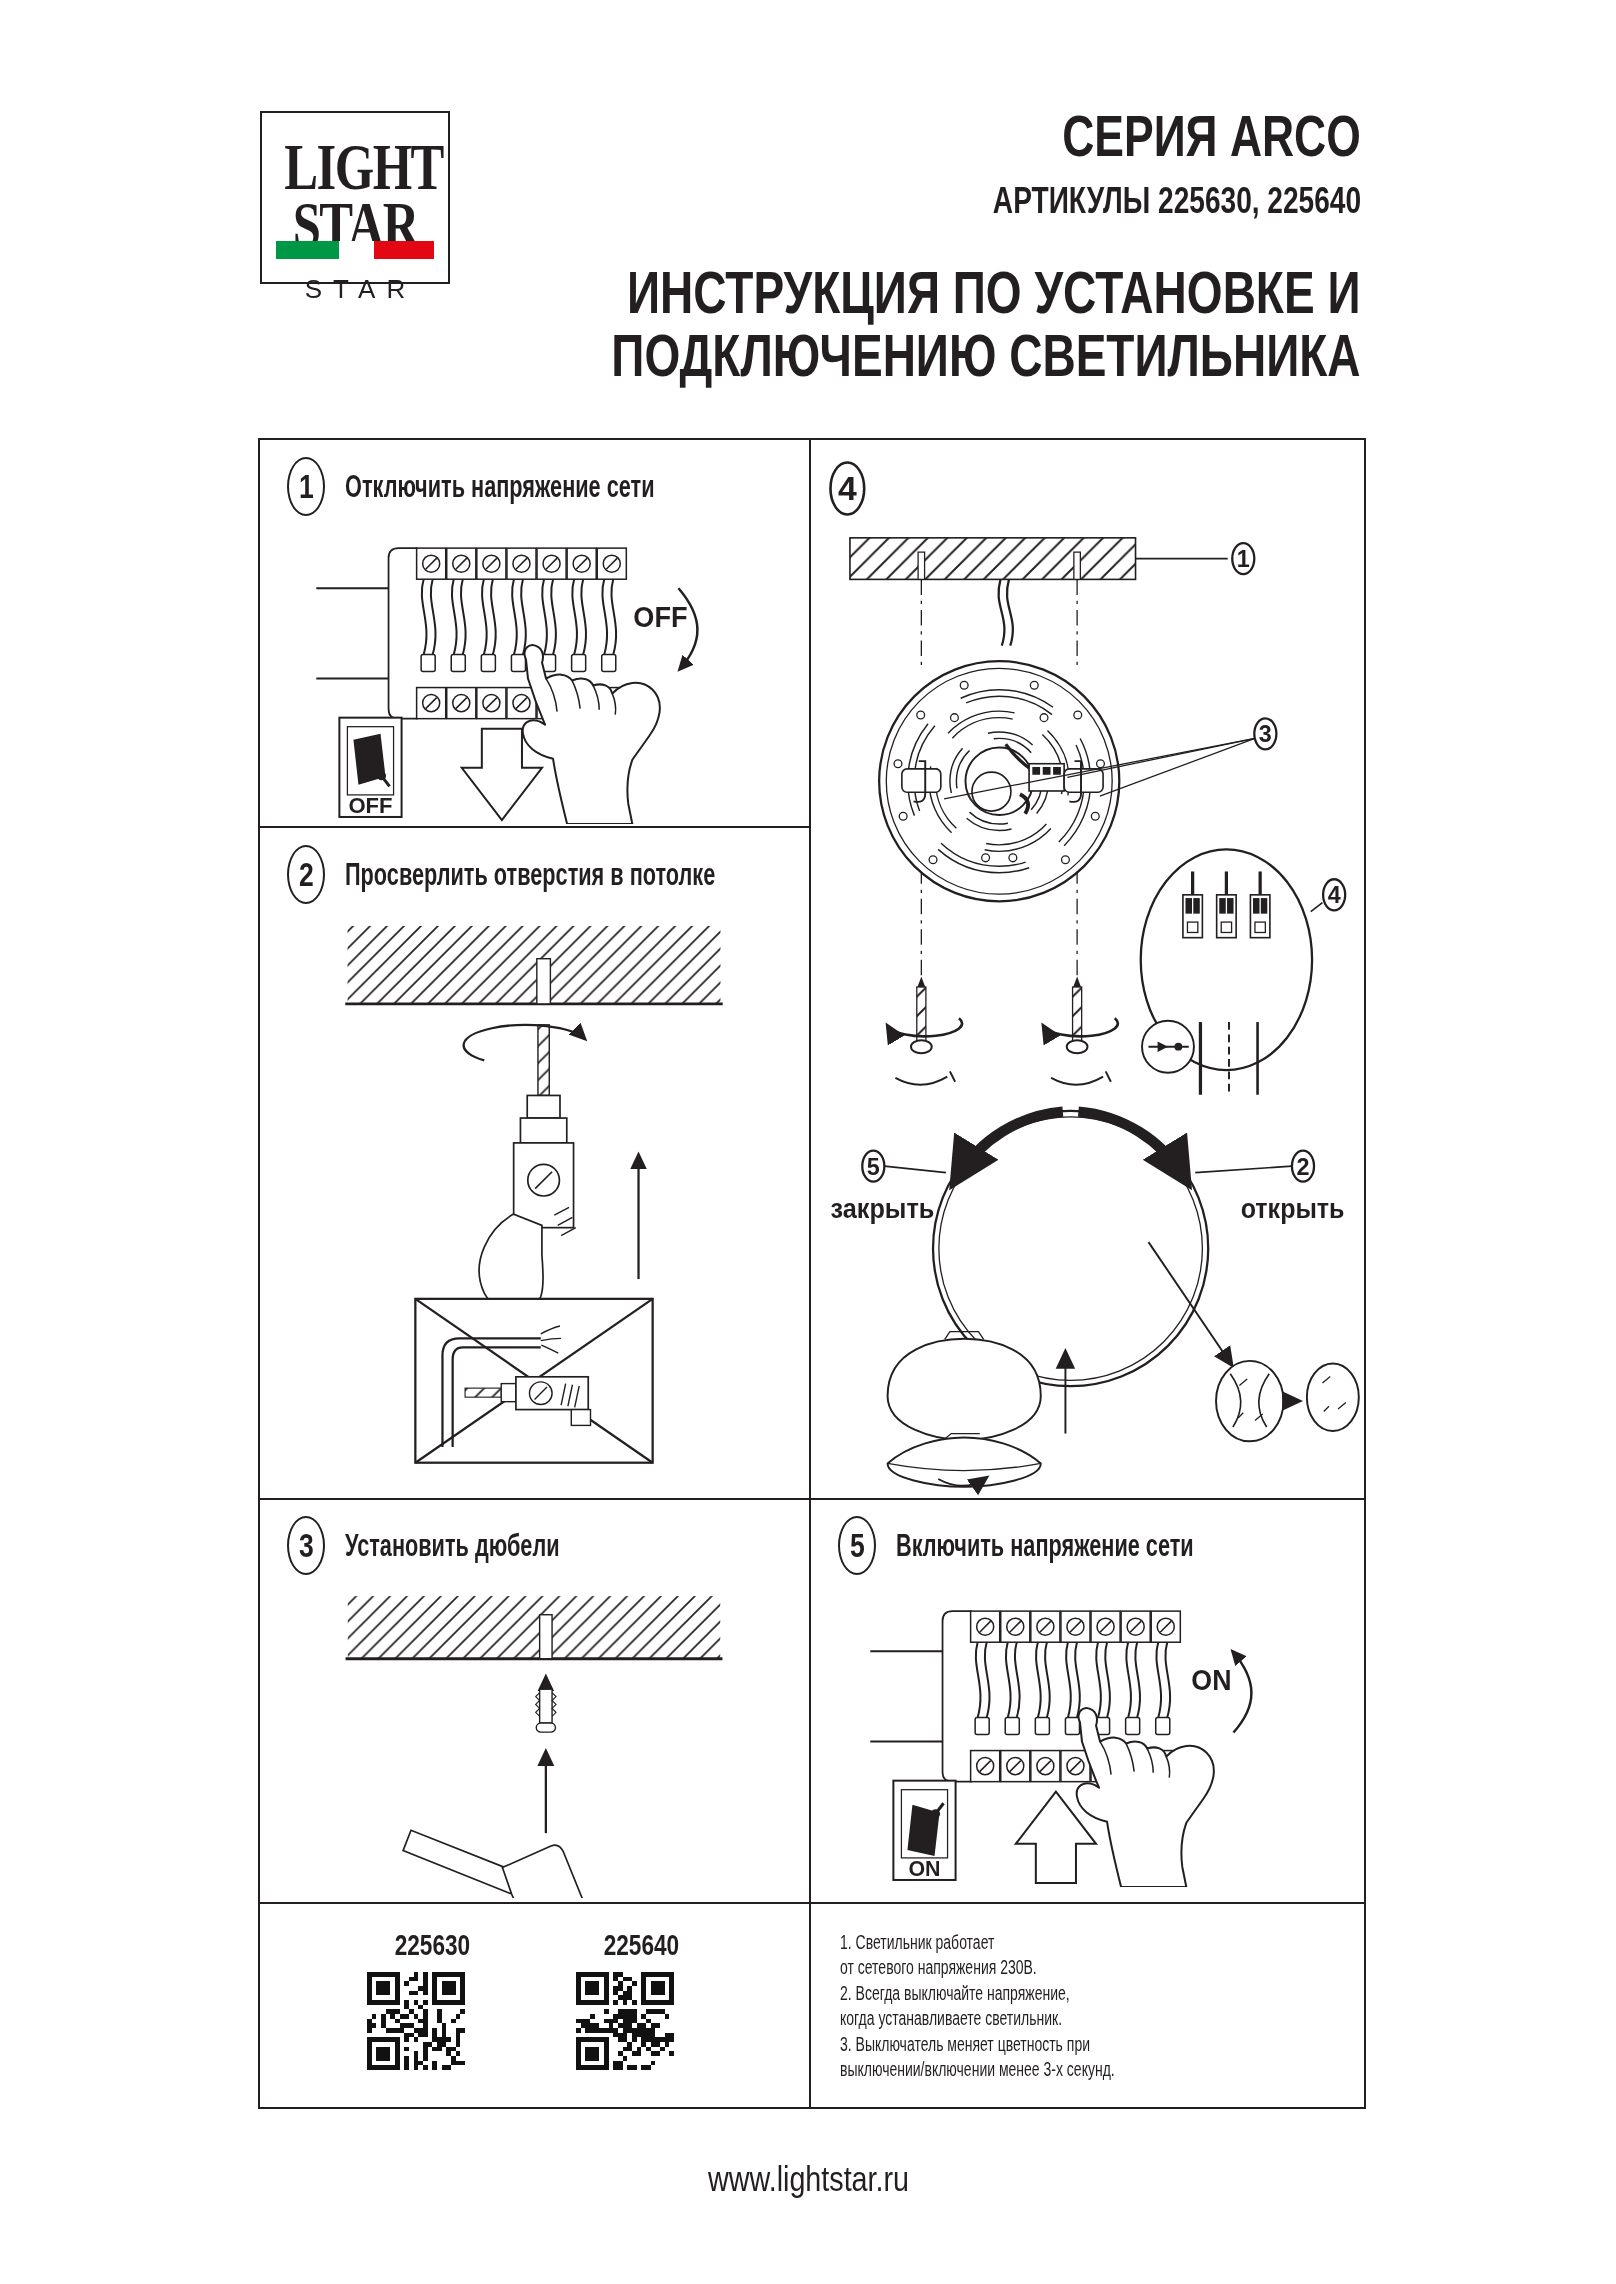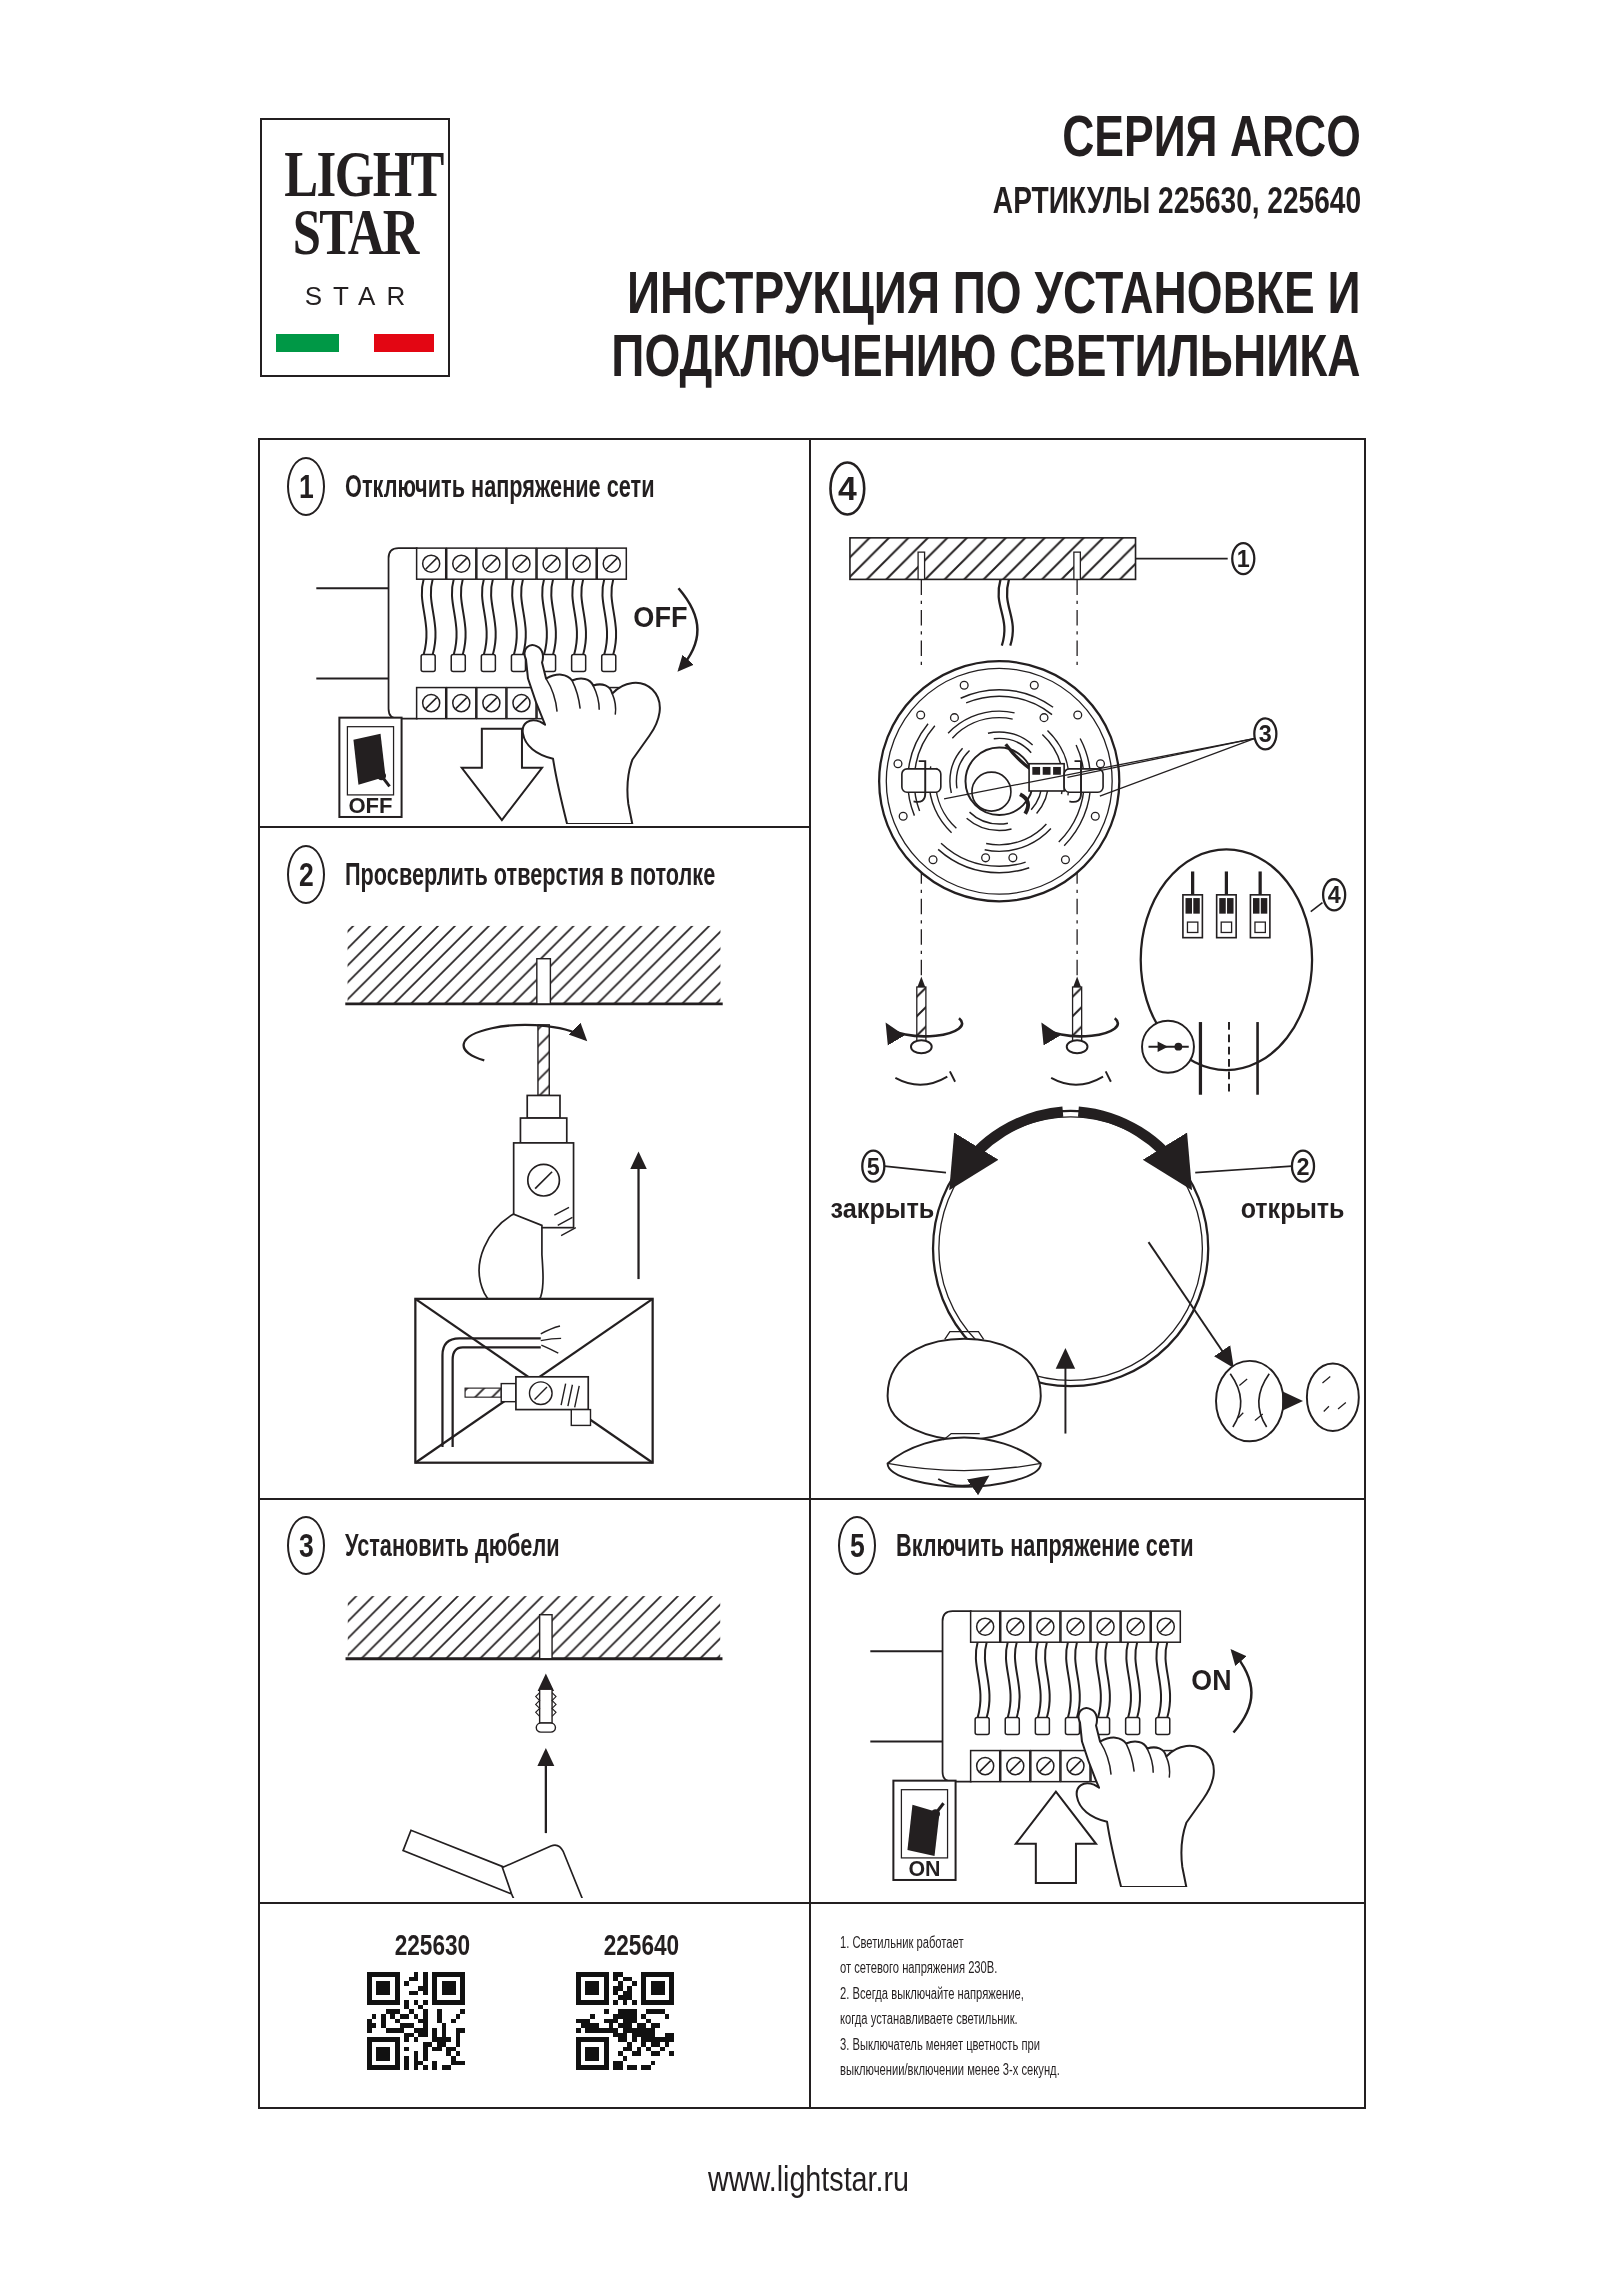--- a/index.html
+++ b/index.html
@@ -4,21 +4,21 @@
 <style>
   html,body{margin:0;padding:0;background:#fff;}
   #page{position:relative;width:1616px;height:2284px;background:#fff;overflow:hidden;
         font-family:"Liberation Sans",sans-serif;color:#231f20;}
   .abs{position:absolute;}
   
   .cx{display:inline-block;transform:scaleX(.70);transform-origin:left center;white-space:nowrap;}
   .cxr{display:inline-block;transform:scaleX(.78);transform-origin:right center;white-space:nowrap;}
   .cxc{display:inline-block;transform:scaleX(.78);transform-origin:center center;white-space:nowrap;}
   
-  #logo{left:260px;top:111px;width:190px;height:259px;border:2px solid #231f20;box-sizing:border-box;margin-top:7px;}
+  #logo{left:260px;top:111px;width:190px;height:173px;border:2px solid #231f20;box-sizing:border-box;}
   .logo-word{position:absolute;width:100%;text-align:center;font-family:"Liberation Serif",serif;
              font-weight:700;font-size:65px;line-height:59px;letter-spacing:-2px;}
   #logo-group{position:absolute;top:161px;width:100%;text-align:center;font-weight:400;
               font-size:26px;letter-spacing:11px;text-indent:11px;}
   #flag{position:absolute;left:14.3px;right:14.3px;bottom:23.4px;height:17.6px;display:flex;}
   #flag .g{background:#009846;width:40%;} #flag .w{background:#ffffff;width:22%;} #flag .r{background:#e30613;width:38%;}
   
   .hline{position:absolute;right:255px;text-align:right;font-weight:700;}
   #h-series{top:103px;font-size:57px;}
   #h-articles{top:180px;font-size:36px;}
@@ -26,21 +26,21 @@
   #h-inst2{top:322px;font-size:59px;}
   
   #grid{left:258px;top:438px;width:1108px;height:1671px;border:2px solid #231f20;box-sizing:border-box;}
   .vline,.hlineDiv{position:absolute;background:#231f20;}
   
   .step-head{position:absolute;display:flex;align-items:center;gap:19.5px;}
   .badge{width:34px;height:55px;border:2.6px solid #231f20;border-radius:50%;flex:0 0 auto;
          display:flex;align-items:center;justify-content:center;font-weight:700;font-size:34px;}
   .step-title{font-weight:700;font-size:31px;}
   
-  .note-line{font-size:16px;line-height:25.4px;}
+  .note-line{font-size:20px;line-height:25.4px;}
   .qr-label{position:absolute;text-align:right;font-weight:700;font-size:29px;}
   .qr{position:absolute;width:98px;height:98px;}
   #footer{top:2159px;left:27px;width:1563px;text-align:center;font-weight:400;font-size:35px;}
   svg{font-family:"Liberation Sans",sans-serif;}
   svg text{fill:#231f20;}
 </style>
 </head>
 <body>
 
 <div id="page">

